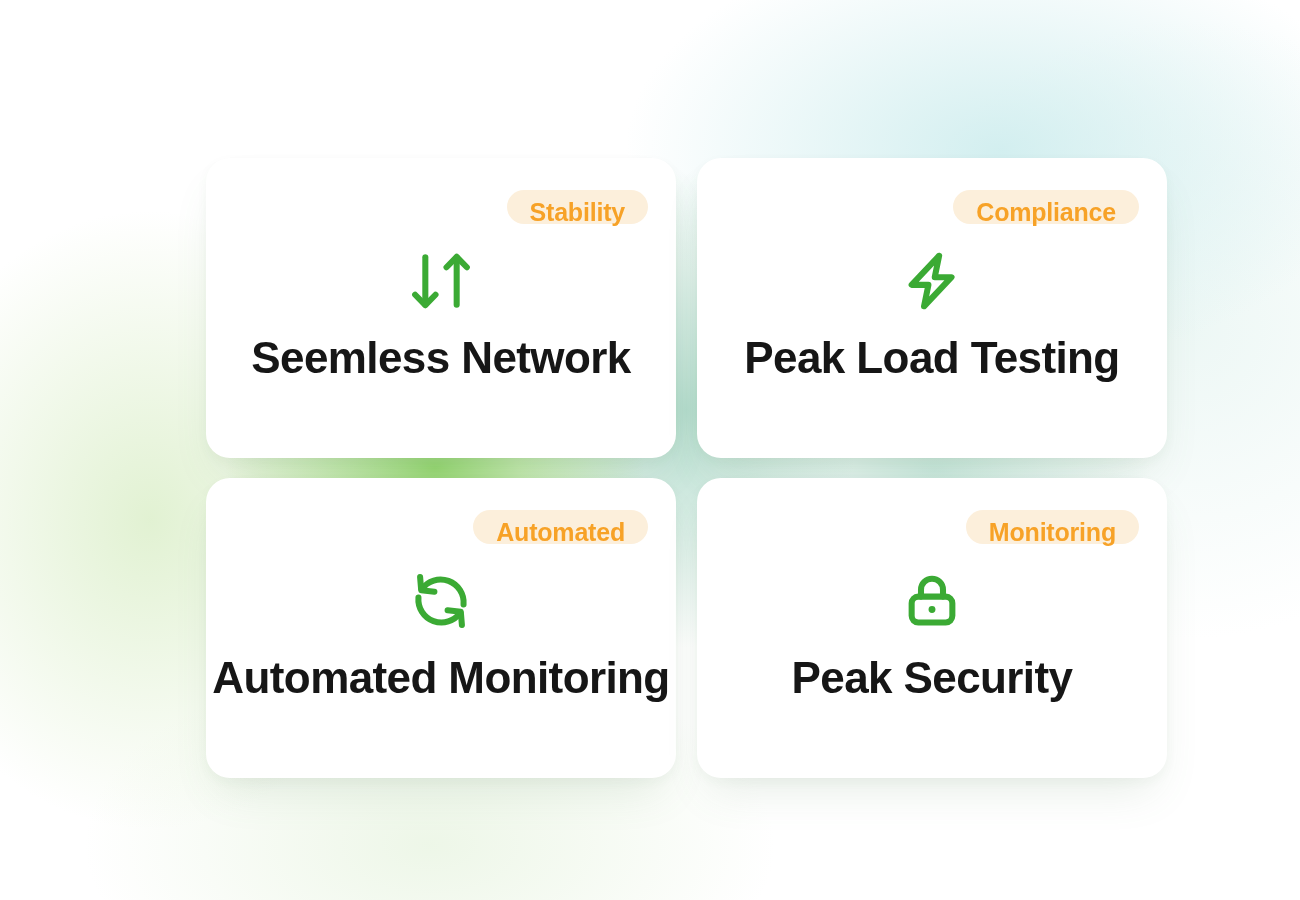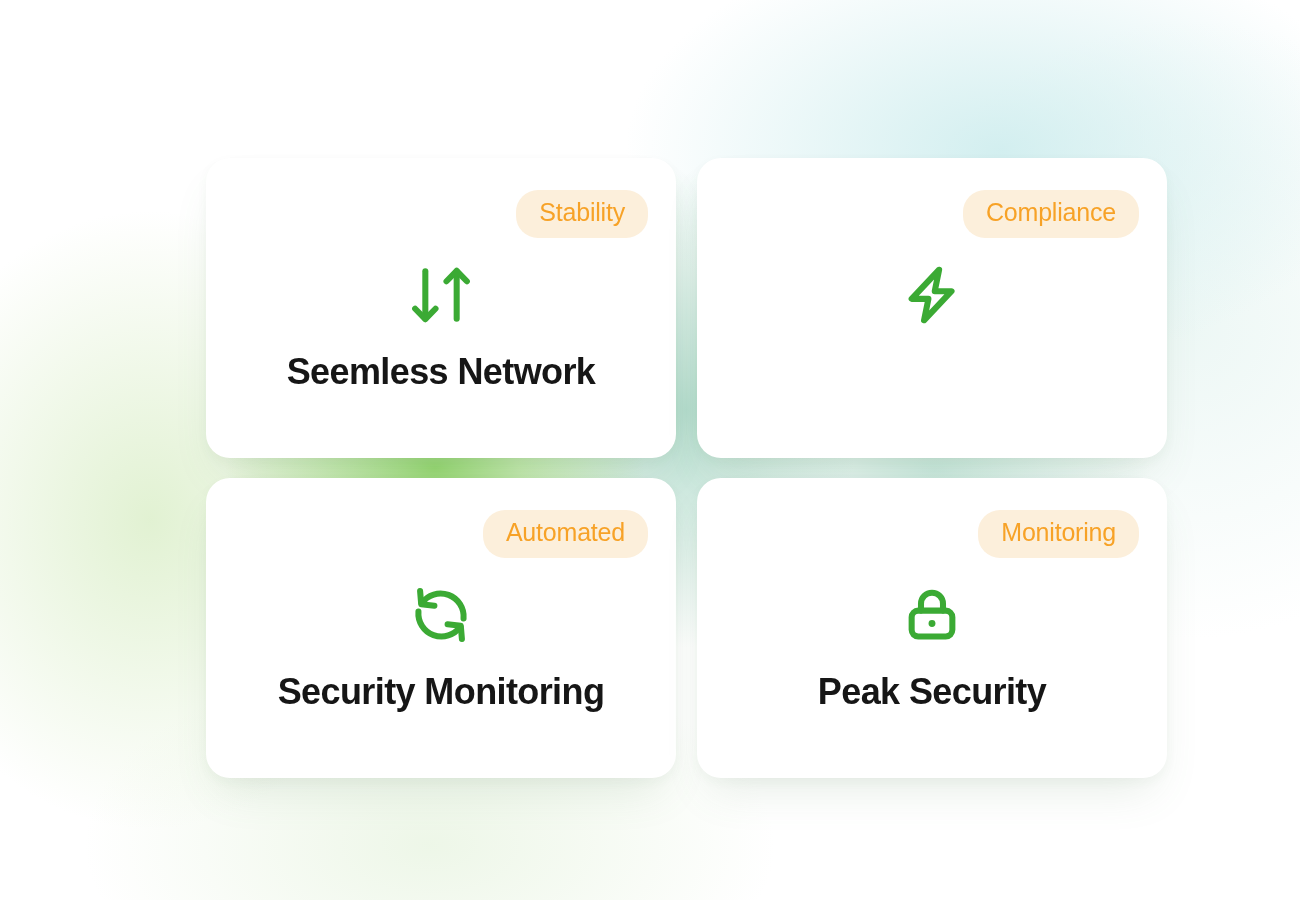--- a/index.html
+++ b/index.html
@@ -44,41 +44,41 @@
     background: var(--card-bg);
     border-radius: 24px;
     box-shadow: 0 24px 45px -14px rgba(95, 135, 95, 0.16), 0 4px 12px rgba(60, 100, 60, 0.04);
     display: flex;
     flex-direction: column;
     align-items: center;
   }
   .badge {
     align-self: flex-end;
     margin: 32px 28px 0 8px;
-    height: 48px;
+    height: 34px;
     line-height: 44px;
     padding: 0 23px;
     border-radius: 22px;
     background: var(--badge-bg);
     color: var(--badge-text);
     font-size: 25px;
-    font-weight: 400;
+    font-weight: 700;
     letter-spacing: -0.2px;
   }
   .icon {
     margin-top: 24px;
     width: 66px;
     height: 66px;
     color: var(--icon-green);
     display: block;
   }
   .icon svg { width: 66px; height: 66px; display: block; }
   .card-title {
     margin-top: 22px;
-    font-size: 36px;
+    font-size: 44px;
     line-height: 44px;
     font-weight: 700;
     letter-spacing: -0.6px;
     color: var(--title-text);
     text-align: center;
   }
 </style>
 </head>
 <body>
 
@@ -99,33 +99,34 @@
     <div class="card-title">Seemless Network</div>
   </div>
 
   <div class="card">
     <span class="badge">Compliance</span>
     <span class="icon">
       <svg viewBox="0 0 24 24" fill="none" stroke="currentColor" stroke-width="2.2" stroke-linecap="round" stroke-linejoin="round">
         <path d="M14.6 2.8 L4.6 13.4 H10.7 L9.1 21.2 L19.1 10.6 H13 L14.6 2.8 Z"></path>
       </svg>
     </span>
+    <div class="card-title">Peak Load Testing</div>
   </div>
 
   <div class="card">
     <span class="badge">Automated</span>
     <span class="icon">
       <svg viewBox="0 0 24 24" fill="none" stroke="currentColor" stroke-width="2.2" stroke-linecap="round" stroke-linejoin="round">
         <path d="M20.2 13.3 A 8.4 8.4 0 0 0 5 7.7"></path>
         <polyline points="4.4,3.3 4.8,8.1 9.6,8.6"></polyline>
         <path d="M3.8 10.7 A 8.4 8.4 0 0 0 19 16.3"></path>
         <polyline points="19.6,20.7 19.2,15.9 14.4,15.4"></polyline>
       </svg>
     </span>
-    <div class="card-title">Security Monitoring</div>
+    <div class="card-title">Automated Monitoring</div>
   </div>
 
   <div class="card">
     <span class="badge">Monitoring</span>
     <span class="icon">
       <svg viewBox="0 0 24 24" fill="none" stroke="currentColor" stroke-width="2.2" stroke-linecap="round" stroke-linejoin="round">
         <path d="M8 10.4 V 7.9 A 4 4 0 0 1 16 7.9 V 10.4"></path>
         <rect x="4.6" y="10.4" width="14.8" height="9.4" rx="2.4"></rect>
         <circle cx="12" cy="15.1" r="1.25" fill="currentColor" stroke="none"></circle>
       </svg>

